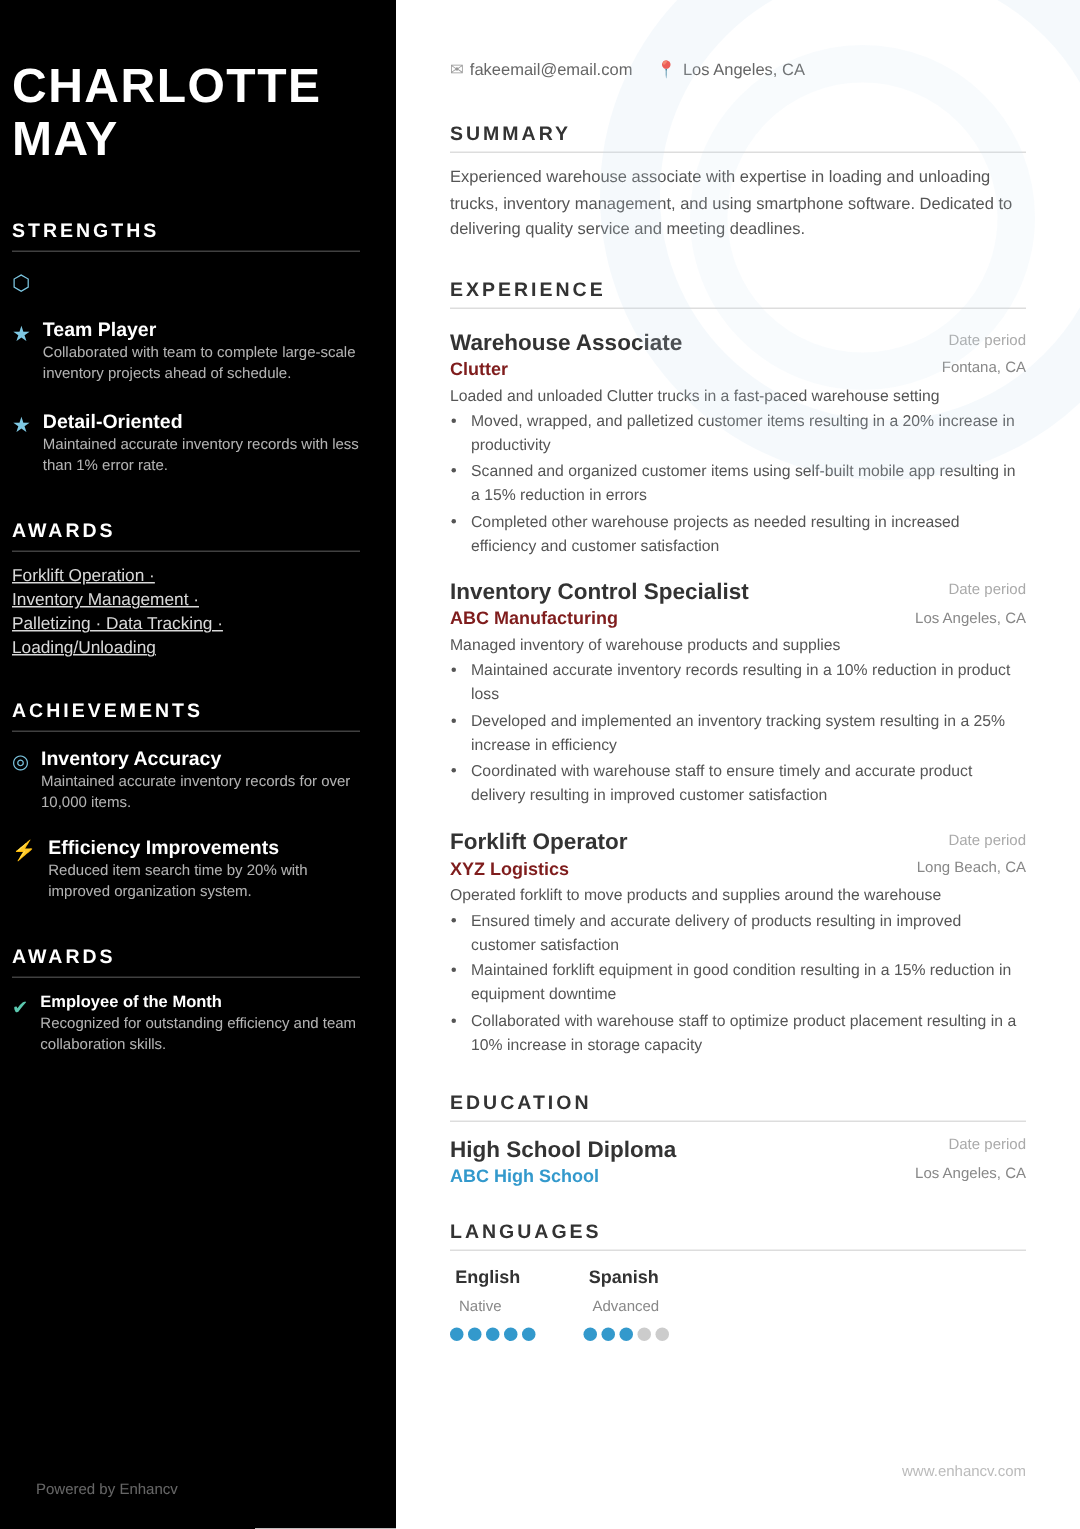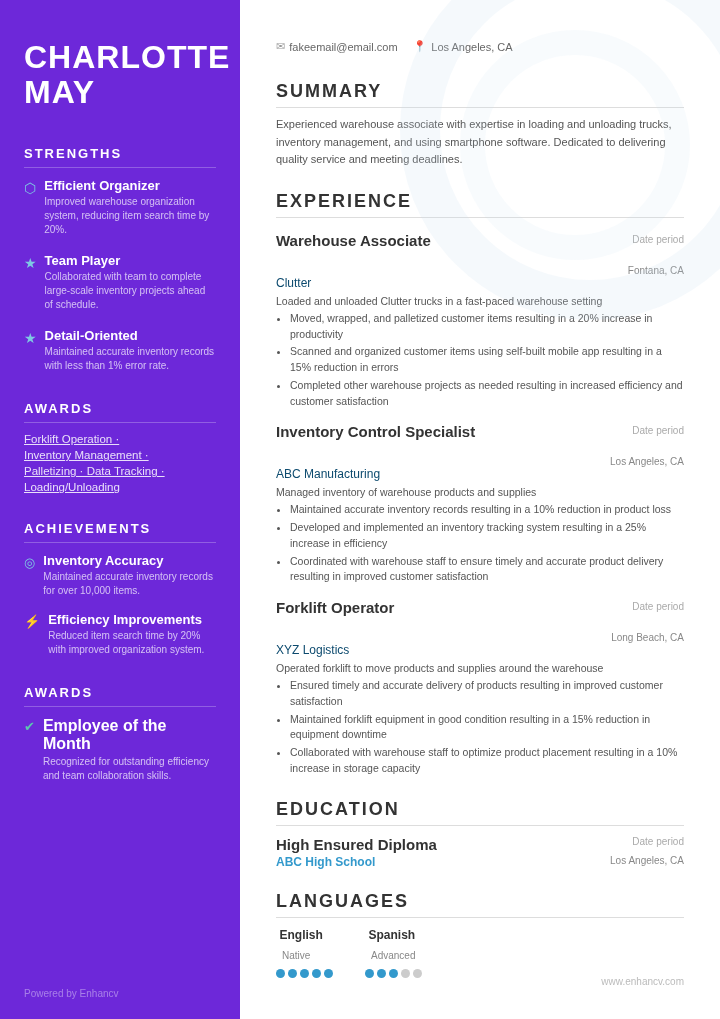--- a/index.html
+++ b/index.html
@@ -1,24 +1,24 @@
 <!DOCTYPE html>
 <html><head>
   <meta charset="utf-8">
   <style>
     * { margin: 0; padding: 0; box-sizing: border-box; }
     body { font-family: 'Arial', sans-serif; width: 720px; min-height: 1019px; display: flex; background: #fff; }
 
     
     .sidebar {
-      width: 240px;
+      width: 264px;
       min-height: 1019px;
-      background: #6d28d9;
+      background: #000000;
       color: #fff;
-      padding: 40px 24px 30px 24px;
+      padding: 40px 24px 30px 8px;
       flex-shrink: 0;
       position: relative;
     }
     .sidebar-name {
       font-size: 32px;
       font-weight: 900;
       color: #fff;
       line-height: 1.1;
       margin-bottom: 36px;
       letter-spacing: 1px;
@@ -91,21 +91,21 @@
       margin-bottom: 10px;
     }
     .award-icon {
       margin-right: 8px;
       margin-top: 2px;
       font-size: 13px;
       color: #5bc8af;
       flex-shrink: 0;
     }
     .award-title {
-      font-size: 16px;
+      font-size: 11px;
       font-weight: 700;
       color: #fff;
       margin-bottom: 2px;
     }
     .award-desc {
       font-size: 10px;
       color: rgba(255,255,255,0.7);
       line-height: 1.4;
     }
     .sidebar-footer {
@@ -167,21 +167,21 @@
     .contact-item {
       display: flex;
       align-items: center;
       gap: 4px;
     }
     .contact-icon {
       font-size: 11px;
       color: #999;
     }
     .section-title {
-      font-size: 18px;
+      font-size: 13px;
       font-weight: 700;
       letter-spacing: 2px;
       color: #333;
       margin-bottom: 8px;
       margin-top: 22px;
       padding-bottom: 5px;
       border-bottom: 1px solid #ddd;
     }
     .summary-text {
       font-size: 11px;
@@ -210,23 +210,22 @@
       padding-top: 2px;
     }
     .exp-company-row {
       display: flex;
       justify-content: space-between;
       align-items: center;
       margin-bottom: 5px;
     }
     .exp-company {
       font-size: 12px;
-      font-weight: 400;
-      color: #0c4a6e;
-      margin-top: 25px;
+      font-weight: 700;
+      color: #7f1d1d;
     }
     .exp-location {
       font-size: 10px;
       color: #888;
       text-align: right;
     }
     .exp-intro {
       font-size: 10.5px;
       color: #555;
       margin-bottom: 4px;
@@ -320,24 +319,20 @@
   <div class="sidebar-name">
     <span>CHARLOTTE</span><br>
     <span>MAY</span>
   </div>
 
   <div class="sidebar-section-title">STRENGTHS</div>
 
   <div>
     <div class="strength-item">
       <span class="strength-icon">⬡</span>
-      <div>
-        <div class="strength-title">Efficient Organizer</div>
-        <div class="strength-desc">Improved warehouse organization system, reducing item search time by 20%.</div>
-      </div>
     </div>
     <div class="strength-item">
       <span class="strength-icon">★</span>
       <div>
         <div class="strength-title">Team Player</div>
         <div class="strength-desc">Collaborated with team to complete large-scale inventory projects ahead of schedule.</div>
       </div>
     </div>
     <div class="strength-item">
       <span class="strength-icon">★</span>
@@ -458,21 +453,21 @@
     <ul class="exp-bullets">
       <li>Ensured timely and accurate delivery of products resulting in improved customer satisfaction</li>
       <li>Maintained forklift equipment in good condition resulting in a 15% reduction in equipment downtime</li>
       <li>Collaborated with warehouse staff to optimize product placement resulting in a 10% increase in storage capacity</li>
     </ul>
   </div>
 
   <div class="section-title">EDUCATION</div>
   <div>
     <div class="edu-header">
-      <div class="edu-title">High Ensured Diploma</div>
+      <div class="edu-title">High School Diploma</div>
       <div class="edu-date">Date period</div>
     </div>
     <div class="edu-school-row">
       <div class="edu-school">ABC High School</div>
       <div class="edu-location">Los Angeles, CA</div>
     </div>
   </div>
 
   <div class="section-title">LANGUAGES</div>
   <div class="languages-row">

